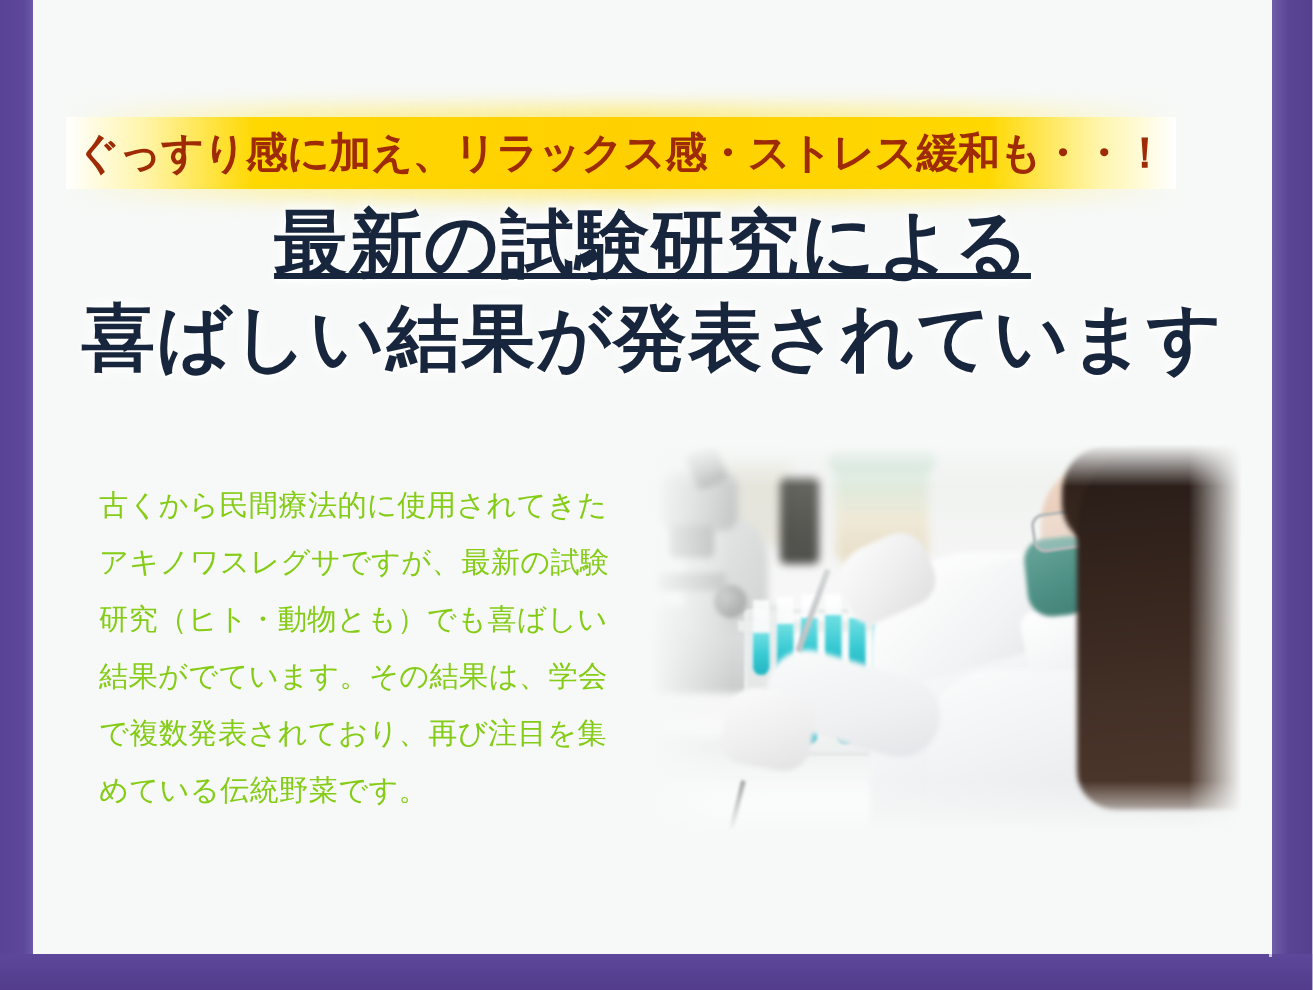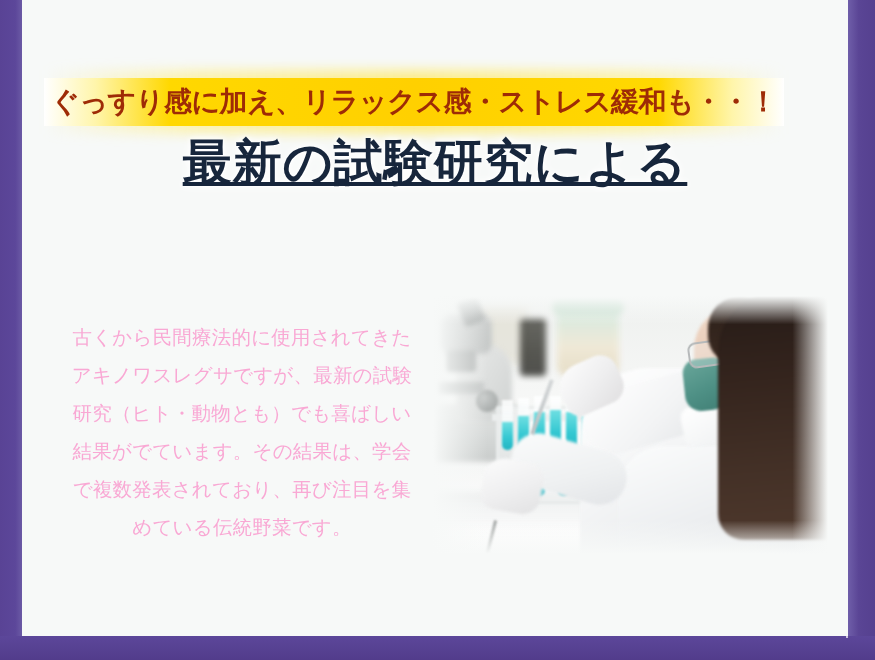--- a/index.html
+++ b/index.html
@@ -124,23 +124,22 @@
   }
 
   
   .body-copy {
     position: absolute;
     left: 66px; top: 318px;
     width: 352px;
     font-family: "Liberation Sans", "DejaVu Sans", sans-serif;
     font-size: 19.5px;
     line-height: 38px;
-    color: #f9a8d4;
+    color: #84cc16;
     letter-spacing: 0.2px;
-    text-align: center;
   }
 
   
   .photo {
     position: absolute;
     left: 432px; top: 296px;
     width: 396px; height: 258px;
     overflow: hidden;
   }
   .photo-inner {
@@ -476,20 +475,21 @@
 
   <div class="card"></div>
 
   <div class="banner-glow"></div>
   <div class="banner">
     <span class="banner-text">ぐっすり感に加え、リラックス感・ストレス緩和も・・！</span>
   </div>
 
   <div class="headline">
     <div class="headline-line1">最新の試験研究による</div>
+    <div class="headline-line2">喜ばしい結果が発表されています</div>
   </div>
 
   <div class="body-copy">古くから民間療法的に使用されてきたアキノワスレグサですが、最新の試験研究（ヒト・動物とも）でも喜ばしい結果がでています。その結果は、学会で複数発表されており、再び注目を集めている伝統野菜です。</div>
 
   <div class="photo">
     <div class="photo-inner">
 
       <div class="bg-wall"></div>
       <div class="bg-bench"></div>
 

